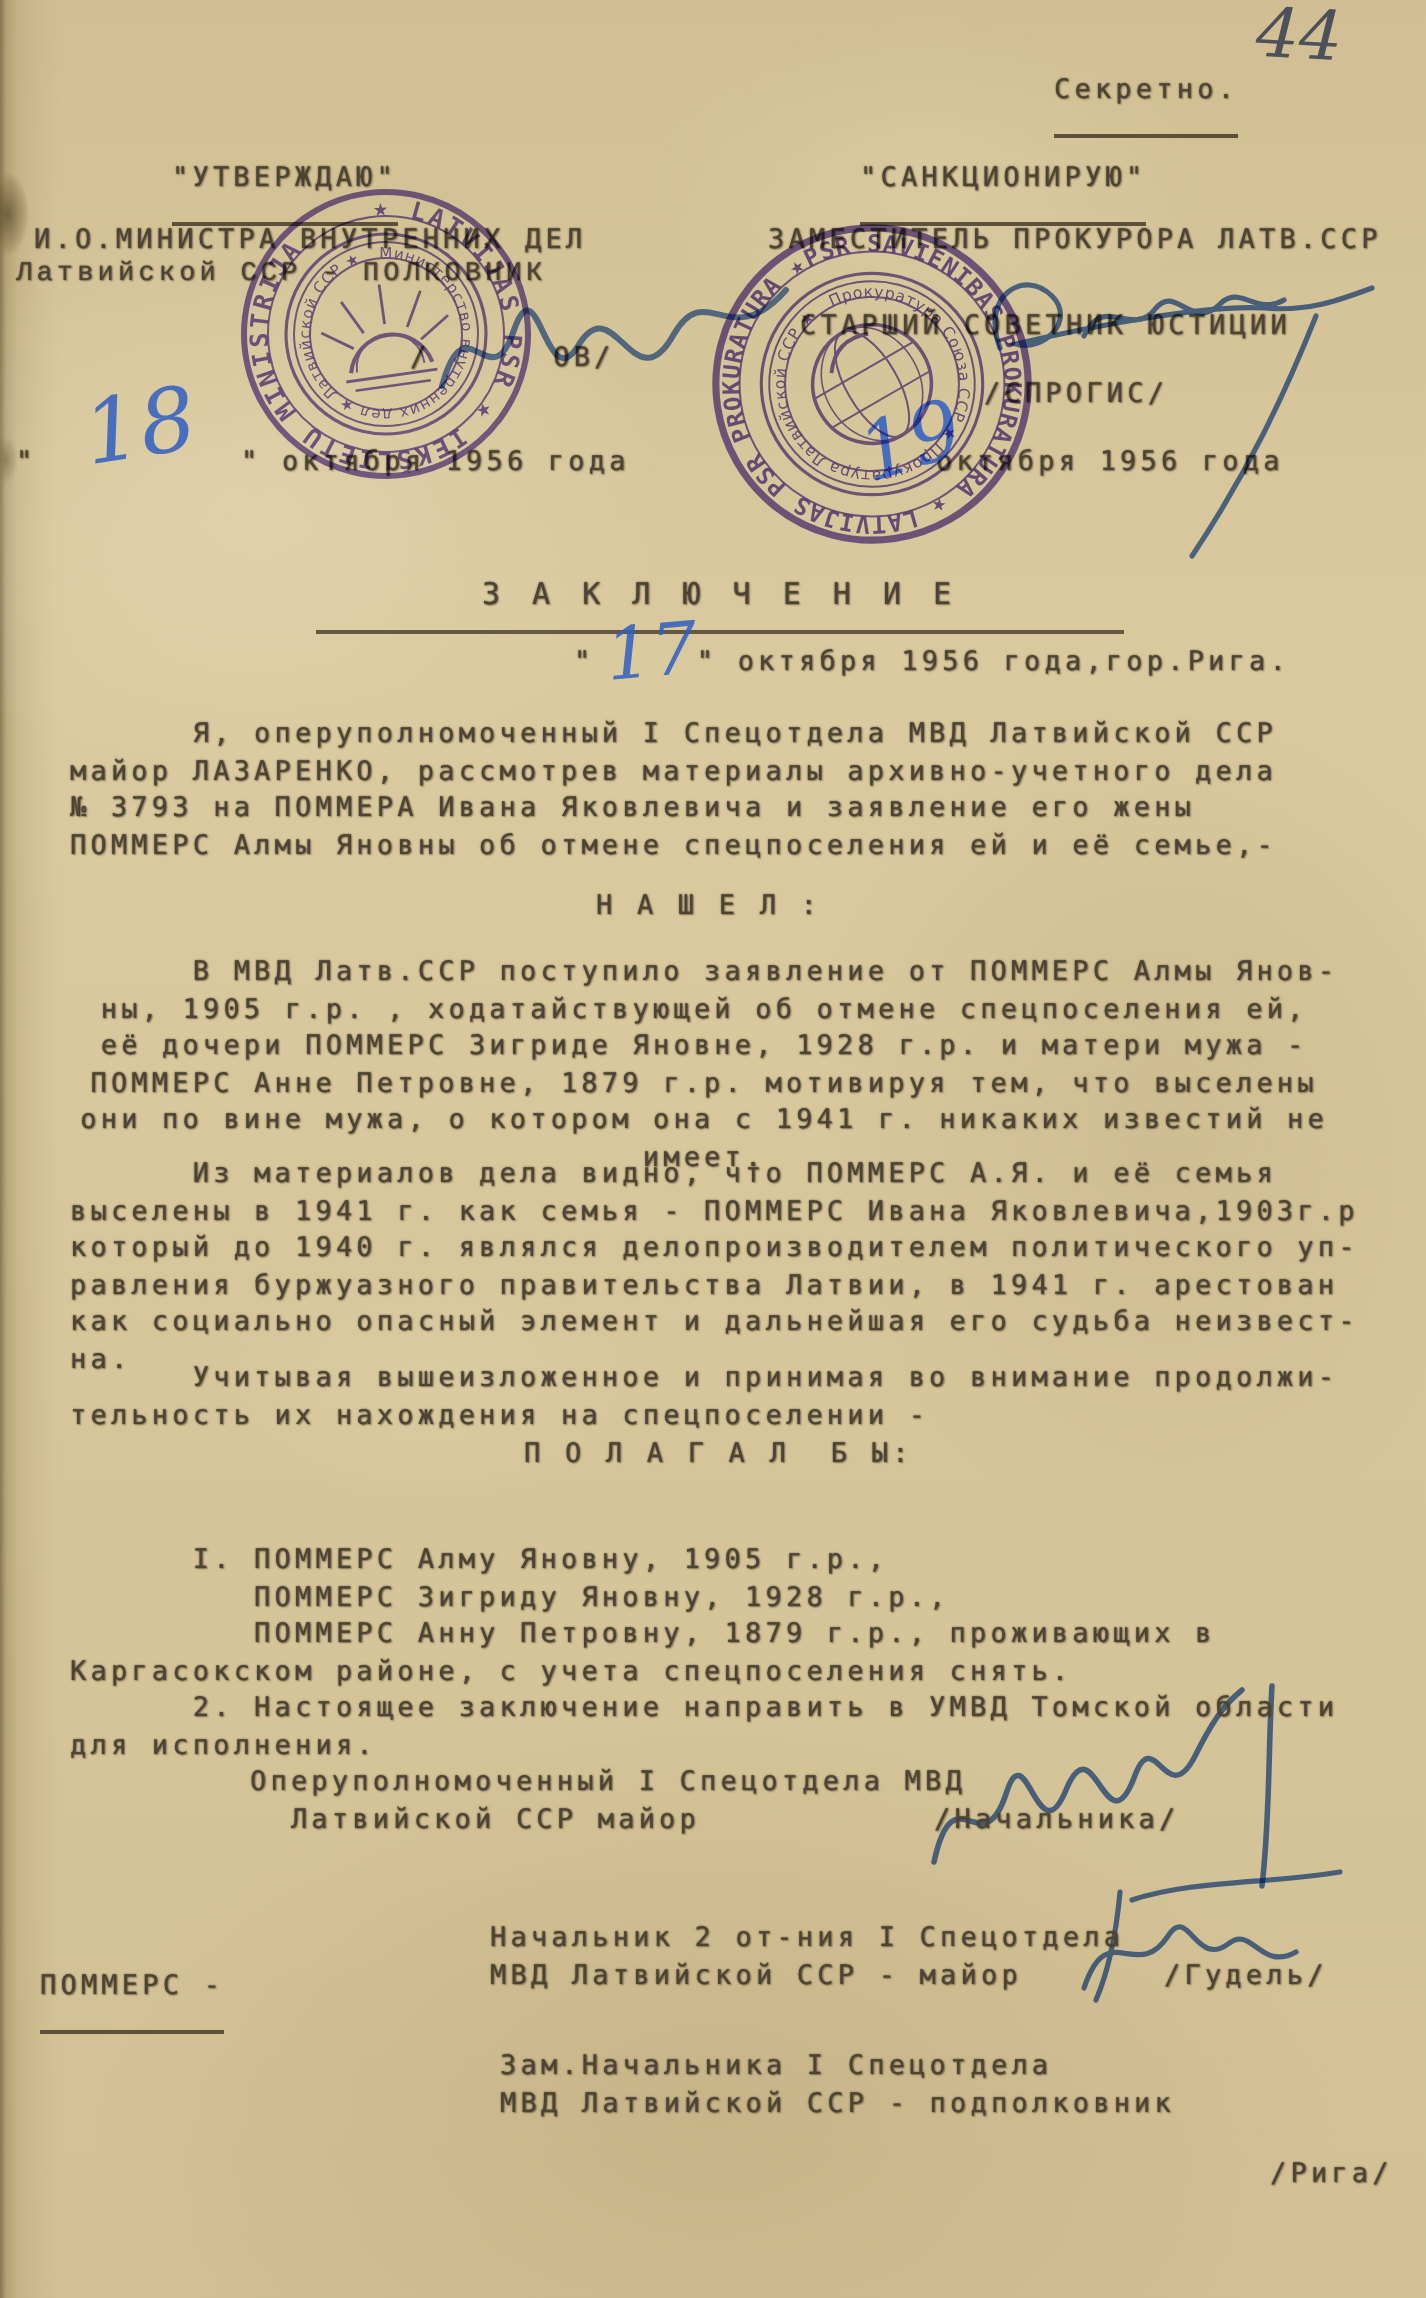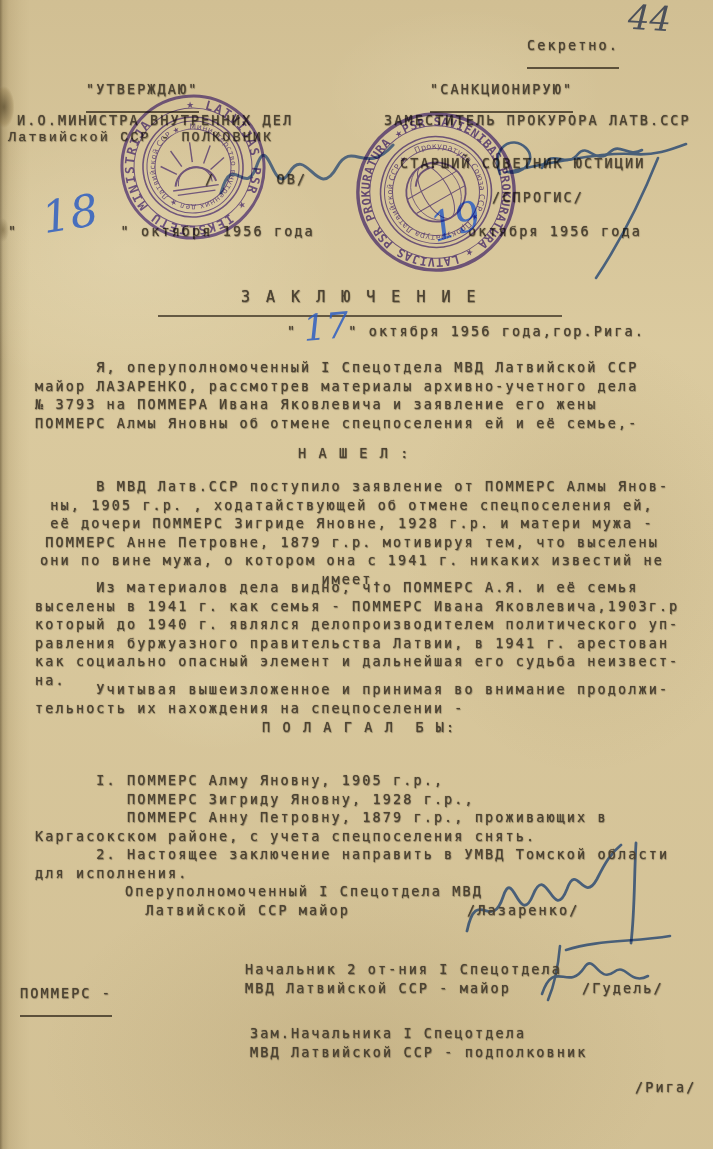--- a/index.html
+++ b/index.html
@@ -174,21 +174,21 @@
   <div class="tw" style="left:262px;top:718px;">П О Л А Г А Л  Б Ы:</div>
   <div class="tw" style="left:35px;top:755px;margin-top:16px;">      I. ПОММЕРС Алму Яновну, 1905 г.р.,
          ПОММЕРС Зигриду Яновну, 1928 г.р.,
          ПОММЕРС Анну Петровну, 1879 г.р., проживающих в
 Каргасокском районе, с учета спецпоселения снять.
       2. Настоящее заключение направить в УМВД Томской области
 для исполнения.</div>
 
   <div class="tw" style="left:125px;top:882px;">Оперуполномоченный I Спецотдела МВД
   Латвийской ССР майор</div>
-  <div class="tw" style="left:467px;top:901px;">/Лазаренко/</div>
+  <div class="tw" style="left:467px;top:901px;">/Начальника/</div>
 
   <div class="tw" style="left:245px;top:960px;">Начальник 2 от-ния I Спецотдела
 МВД Латвийской ССР - майор</div>
   <div class="tw" style="left:582px;top:979px;">/Гудель/</div>
 
   <div class="tw" style="left:20px;top:984px;"><span class="u">ПОММЕРС -</span></div>
 
   <div class="tw" style="left:250px;top:1024px;">Зам.Начальника I Спецотдела
 МВД Латвийской ССР - подполковник</div>
   <div class="tw" style="left:635px;top:1078px;">/Рига/</div>

